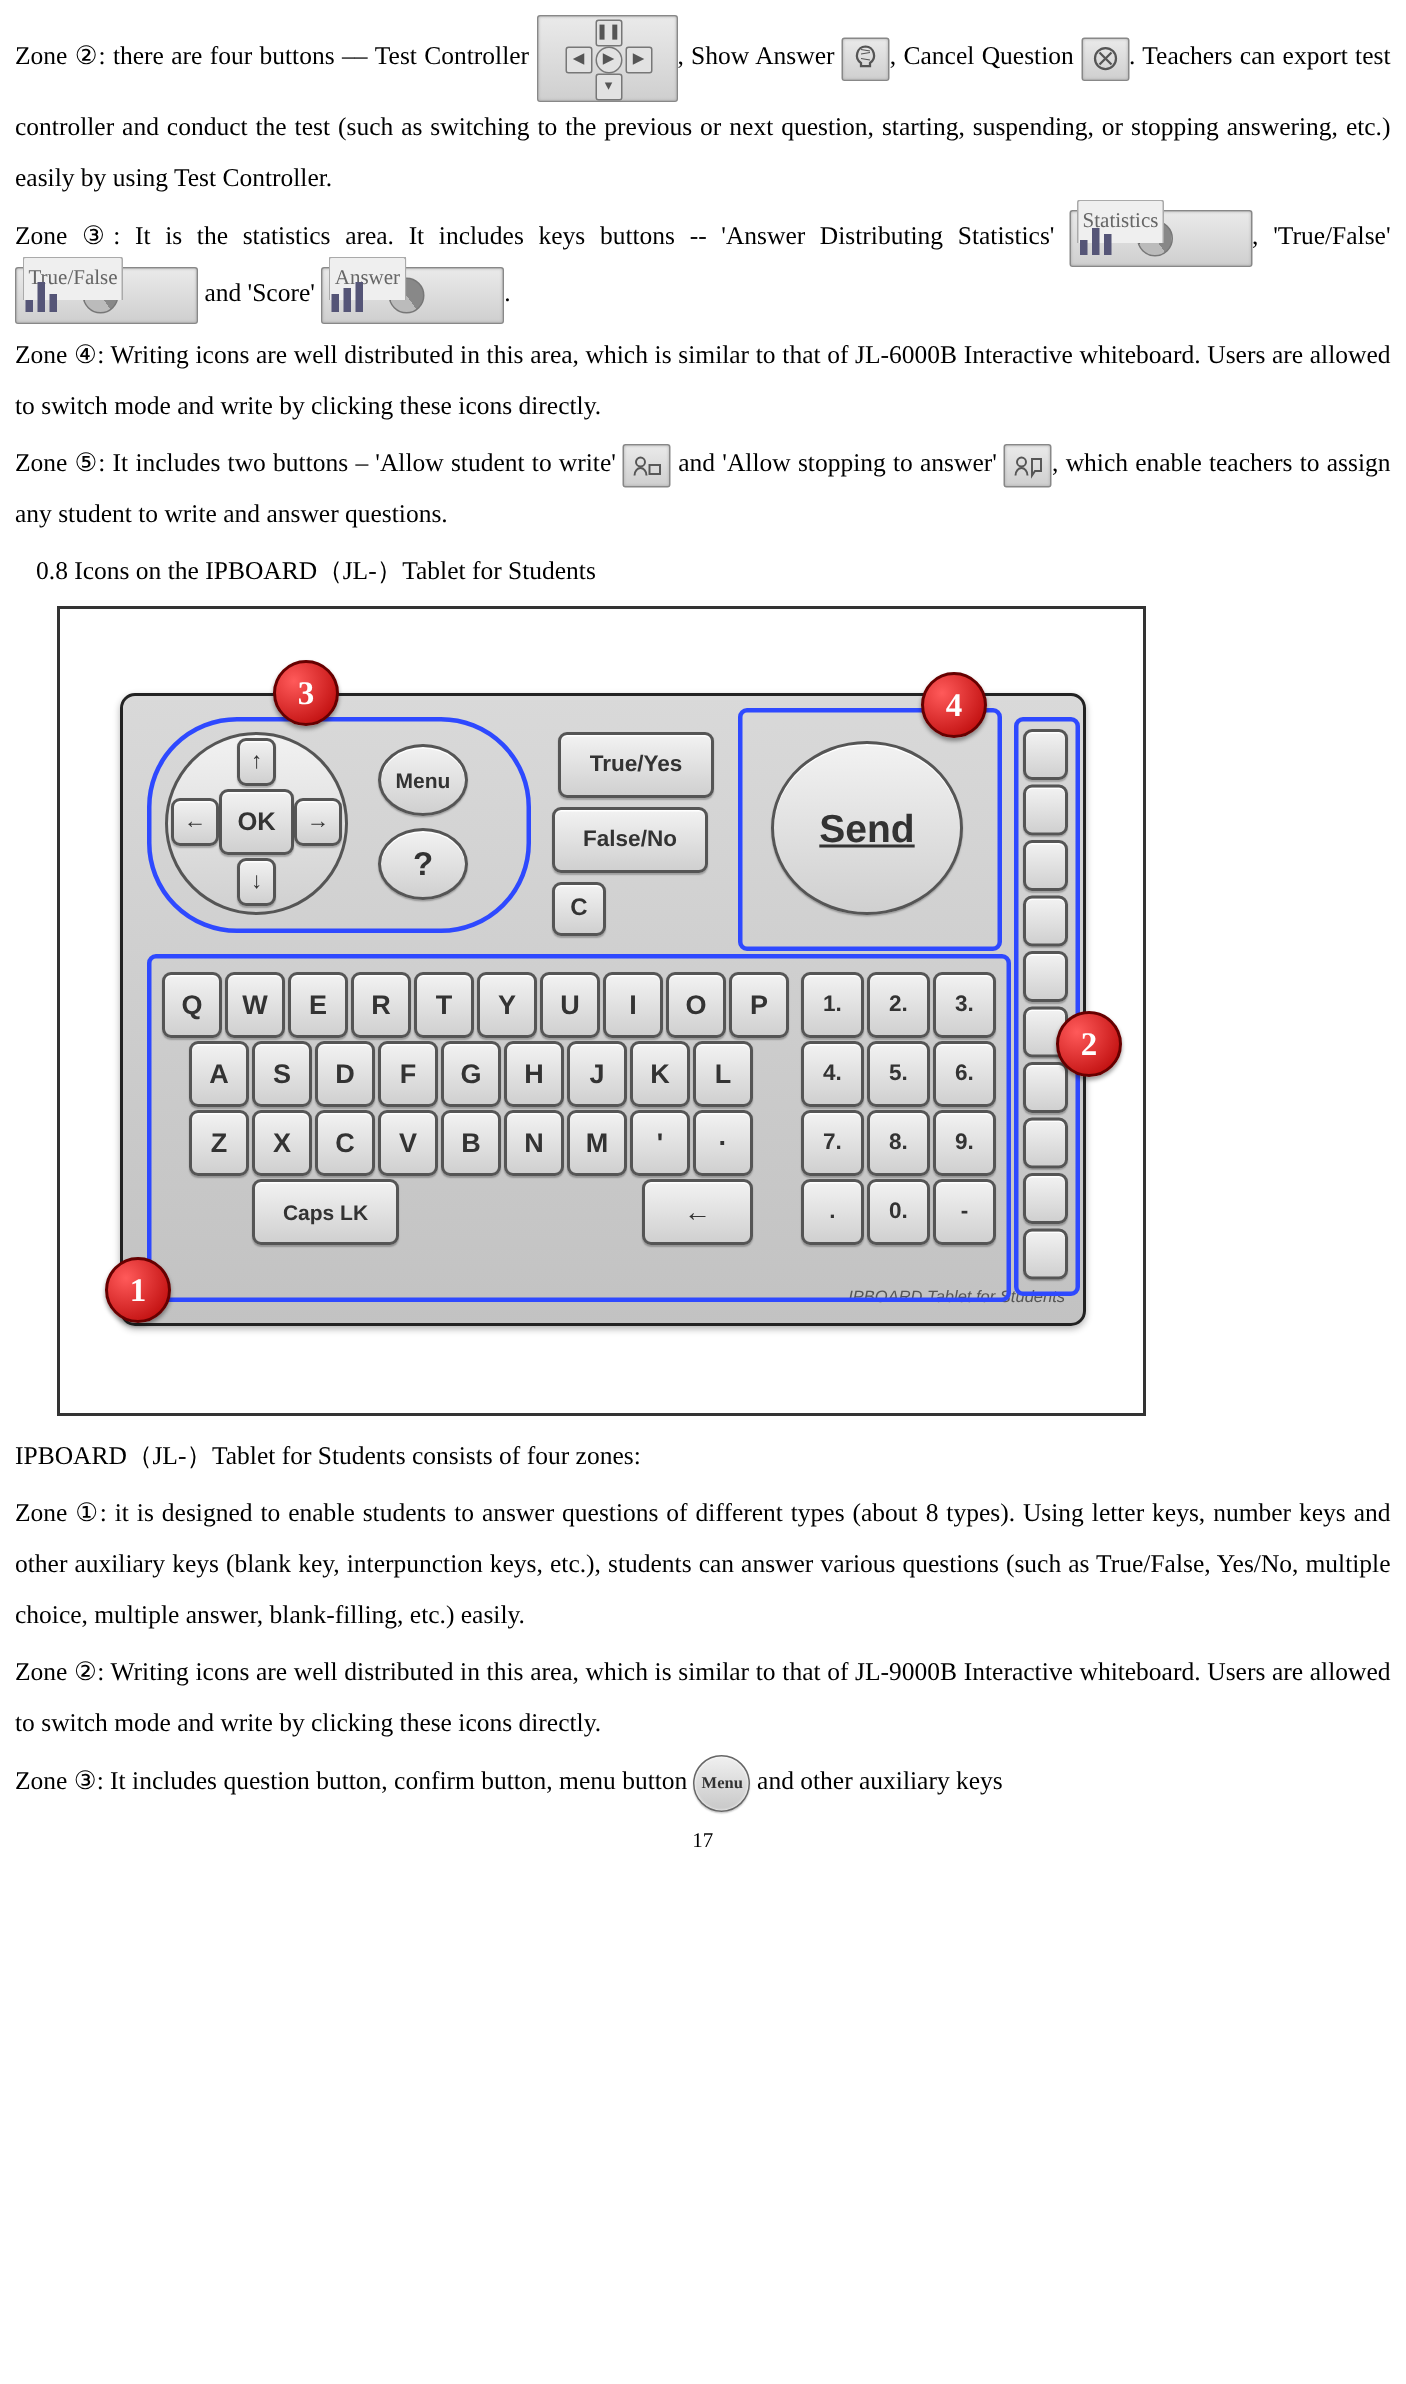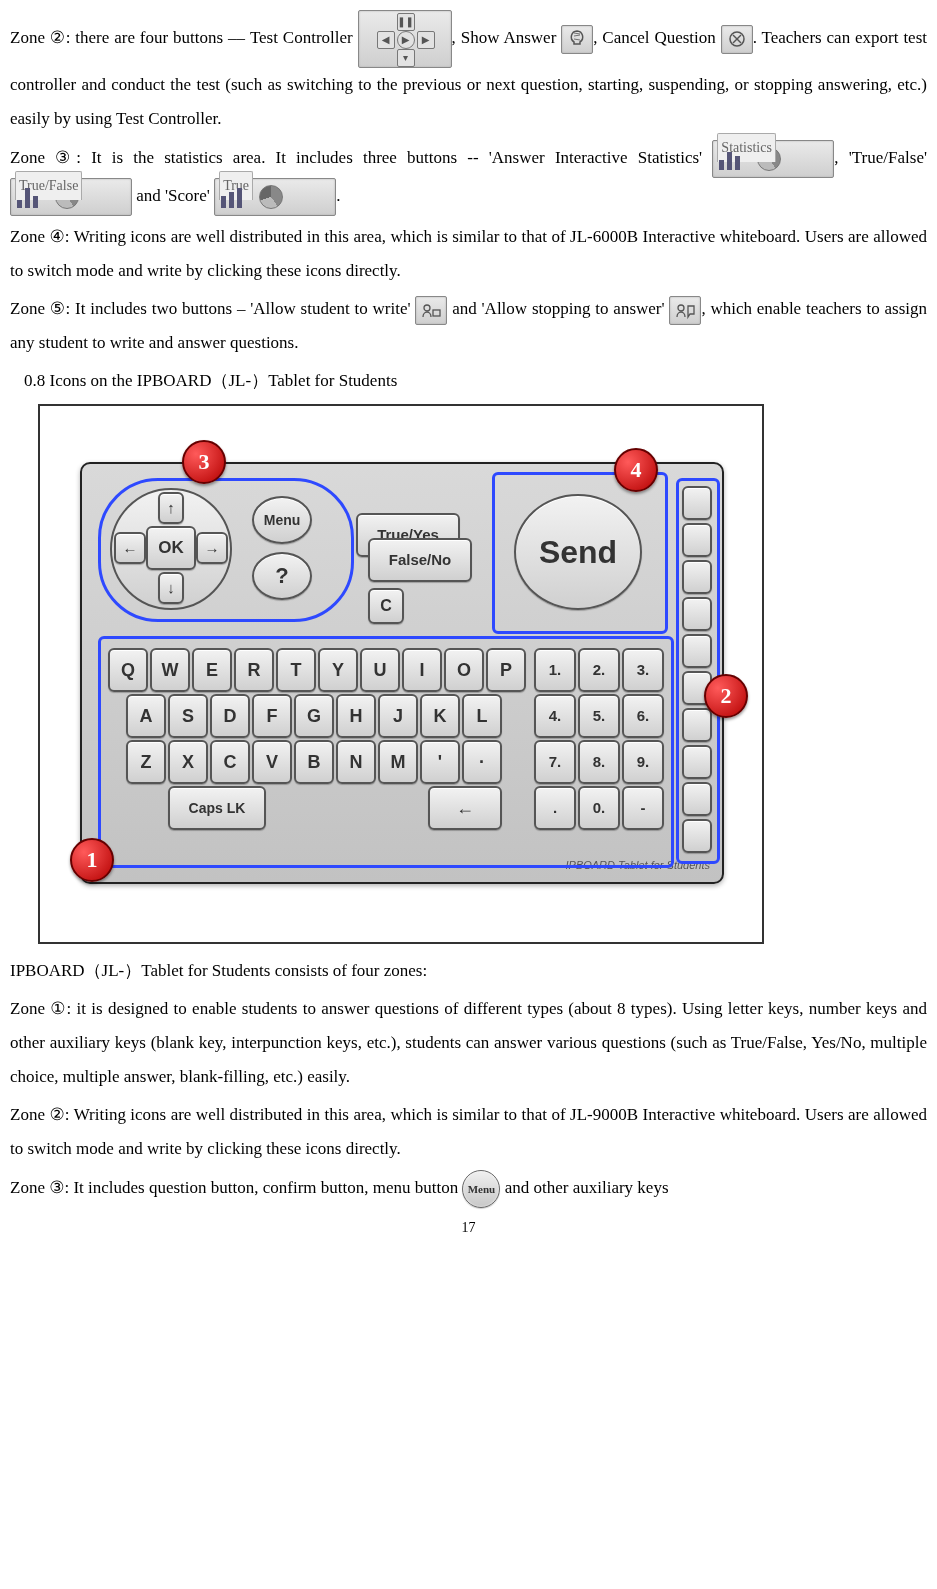--- a/index.html
+++ b/index.html
@@ -166,41 +166,41 @@
   <span class="icon-box square-icon">
     <svg width="20" height="20" viewBox="0 0 20 20">
         <circle cx="10" cy="10" r="7" fill="none" stroke="#555" stroke-width="1.5"></circle>
         <line x1="6" y1="6" x2="14" y2="14" stroke="#555" stroke-width="1.5"></line>
         <line x1="14" y1="6" x2="6" y2="14" stroke="#555" stroke-width="1.5"></line>
       </svg>
   </span><span>. Teachers can export test controller and conduct the test (such as switching to the previous or next question, starting, suspending, or stopping answering, etc.) easily by using Test Controller.</span>
 </p>
 
 <p>
-  <span>Zone ③</span><span class="song">: </span><span>It is the statistics area. It includes three buttons -- 'Answer Interactive Statistics' </span>
+  <span>Zone ③</span><span class="song">: </span><span>It is the statistics area. It includes keys buttons -- 'Answer Distributing Statistics' </span>
   <span class="icon-box stats-box">
     <span class="stats-tab">Statistics</span>
     <span class="bar-mini">
         <span style="left:2px;height:10px;"></span>
         <span style="left:10px;height:18px;"></span>
         <span style="left:18px;height:14px;"></span>
       </span>
     <span class="pie-mini"></span>
   </span><span>, 'True/False' </span>
   <span class="icon-box stats-box">
     <span class="stats-tab">True/False</span>
     <span class="bar-mini">
         <span style="left:2px;height:8px;"></span>
         <span style="left:10px;height:20px;"></span>
         <span style="left:18px;height:12px;"></span>
       </span>
     <span class="pie-mini"></span>
   </span><span> and 'Score' </span>
   <span class="icon-box stats-box">
-    <span class="stats-tab">True</span>
+    <span class="stats-tab">Answer</span>
     <span class="bar-mini">
         <span style="left:2px;height:12px;"></span>
         <span style="left:10px;height:16px;"></span>
         <span style="left:18px;height:20px;"></span>
       </span>
     <span class="pie-mini"></span>
   </span><span>.</span>
 </p>
 
 <p>Zone ④: Writing icons are well distributed in this area, which is similar to that of JL-6000B Interactive whiteboard. Users are allowed to switch mode and write by clicking these icons directly.</p>
@@ -233,26 +233,26 @@
     <div class="dpad" style="left:28px;top:24px;width:118px;height:118px;"></div>
     <div class="kbtn" style="left:64px;top:62px;width:46px;height:40px;border-radius:6px;font-size:17px;">OK</div>
     <div class="kbtn" style="left:76px;top:28px;width:22px;height:28px;font-size:15px;">↑</div>
     <div class="kbtn" style="left:76px;top:108px;width:22px;height:28px;font-size:15px;">↓</div>
     <div class="kbtn" style="left:32px;top:68px;width:28px;height:28px;font-size:15px;">←</div>
     <div class="kbtn" style="left:114px;top:68px;width:28px;height:28px;font-size:15px;">→</div>
 
     <div class="kbtn" style="left:170px;top:32px;width:56px;height:44px;border-radius:50%;font-size:14px;">Menu</div>
     <div class="kbtn" style="left:170px;top:88px;width:56px;height:44px;border-radius:50%;font-size:22px;">?</div>
 
-    <div class="kbtn" style="left:274px;top:24px;width:100px;height:40px;font-size:15px;margin-top:25px;">True/Yes</div>
+    <div class="kbtn" style="left:290px;top:24px;width:100px;height:40px;font-size:15px;">True/Yes</div>
     <div class="kbtn" style="left:286px;top:74px;width:100px;height:40px;font-size:15px;">False/No</div>
     <div class="kbtn" style="left:286px;top:124px;width:32px;height:32px;font-size:16px;">C</div>
 
     <div class="blue-outline" style="left:410px;top:8px;width:170px;height:156px;"></div>
-    <div class="kbtn" style="left:432px;top:30px;width:124px;height:112px;border-radius:50%;font-size:32px;">Send</div>
+    <div class="kbtn" style="left:432px;top:30px;width:124px;height:112px;border-radius:50%;font-size:26px;text-decoration:underline;">Send</div>
 
     <div class="blue-outline" style="left:594px;top:14px;width:38px;height:380px;"></div>
 
     <div class="blue-outline" style="left:16px;top:172px;width:570px;height:226px;"></div>
 
     <span class="tablet-label">IPBOARD Tablet for Students</span>
   <div class="kbtn" style="left: 26px; top: 184px; width: 36px; height: 40px;">Q</div>
       <div class="kbtn" style="left: 68px; top: 184px; width: 36px; height: 40px;">W</div>
       <div class="kbtn" style="left: 110px; top: 184px; width: 36px; height: 40px;">E</div>
       <div class="kbtn" style="left: 152px; top: 184px; width: 36px; height: 40px;">R</div>

